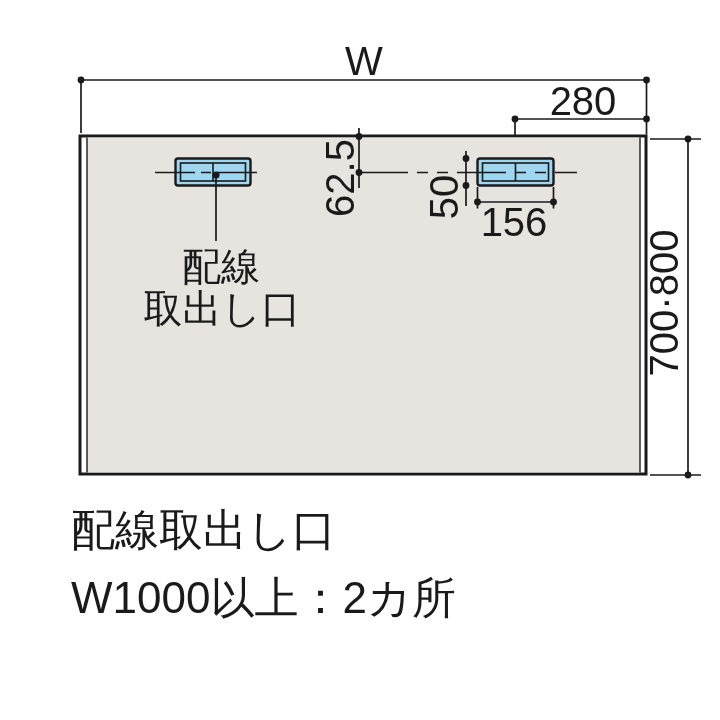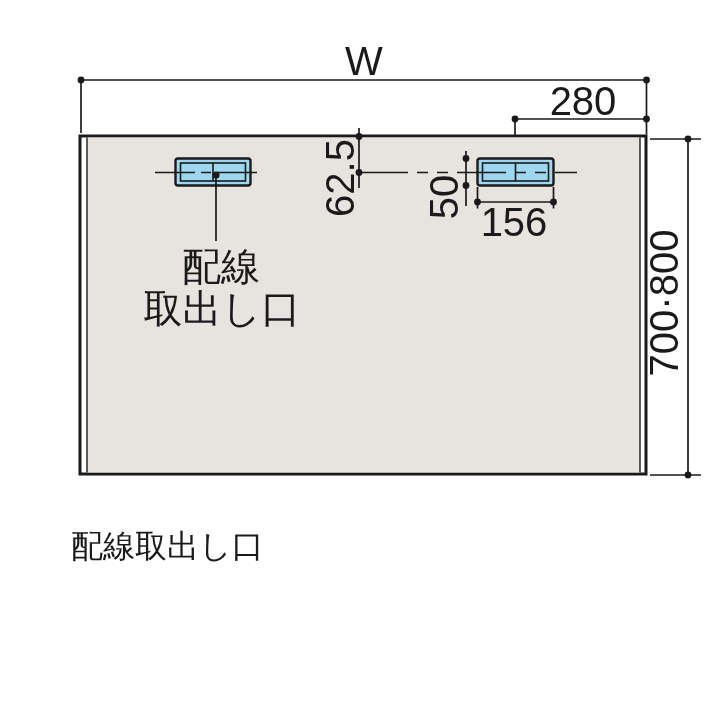--- a/index.html
+++ b/index.html
@@ -22,22 +22,22 @@
   .panel-face{fill:var(--panel-fill);}
   .thin{stroke:var(--line);stroke-width:1.4;fill:none;}
   .outlet-outer{fill:var(--outlet-fill);stroke:var(--line);stroke-width:2.4;}
   .outlet-inner{fill:none;stroke:var(--line);stroke-width:1.6;}
   .dot{fill:var(--line);stroke:none;}
   .center-a{stroke:var(--line);stroke-width:1.7;fill:none;stroke-dasharray:40 6 10 6;}
   .center-b{stroke:var(--line);stroke-width:1.7;fill:none;stroke-dasharray:49 9 11 9 11 9;}
   .dim-text{font-family:"Liberation Sans",sans-serif;font-size:40px;fill:var(--line);}
   .label-text{font-family:"Liberation Sans",sans-serif;font-size:39px;fill:var(--line);}
   .notes{
-    position:absolute;left:71px;top:512px;
-    font-size:32px;line-height:68px;color:var(--line);
+    position:absolute;left:71px;top:496px;
+    font-size:44px;line-height:68px;color:var(--line);
     white-space:nowrap;
   }
 </style>
 </head>
 <body>
 
 <div class="canvas">
   <svg width="720" height="720" viewBox="0 0 720 720">
 
     <g>
@@ -116,14 +116,15 @@
     <g>
       <circle class="dot" cx="216" cy="175" r="3.6"></circle>
       <path class="ln" d="M216,175 V241"></path>
       <text class="label-text" x="221" y="280" text-anchor="middle">配線</text>
       <text class="label-text" x="222" y="322" text-anchor="middle">取出し口</text>
     </g>
   </svg>
 
   <div class="notes">
     <div>配線取出し口</div>
+    <div>W1000以上：2カ所</div>
   </div>
 </div>
 
 </body></html>

